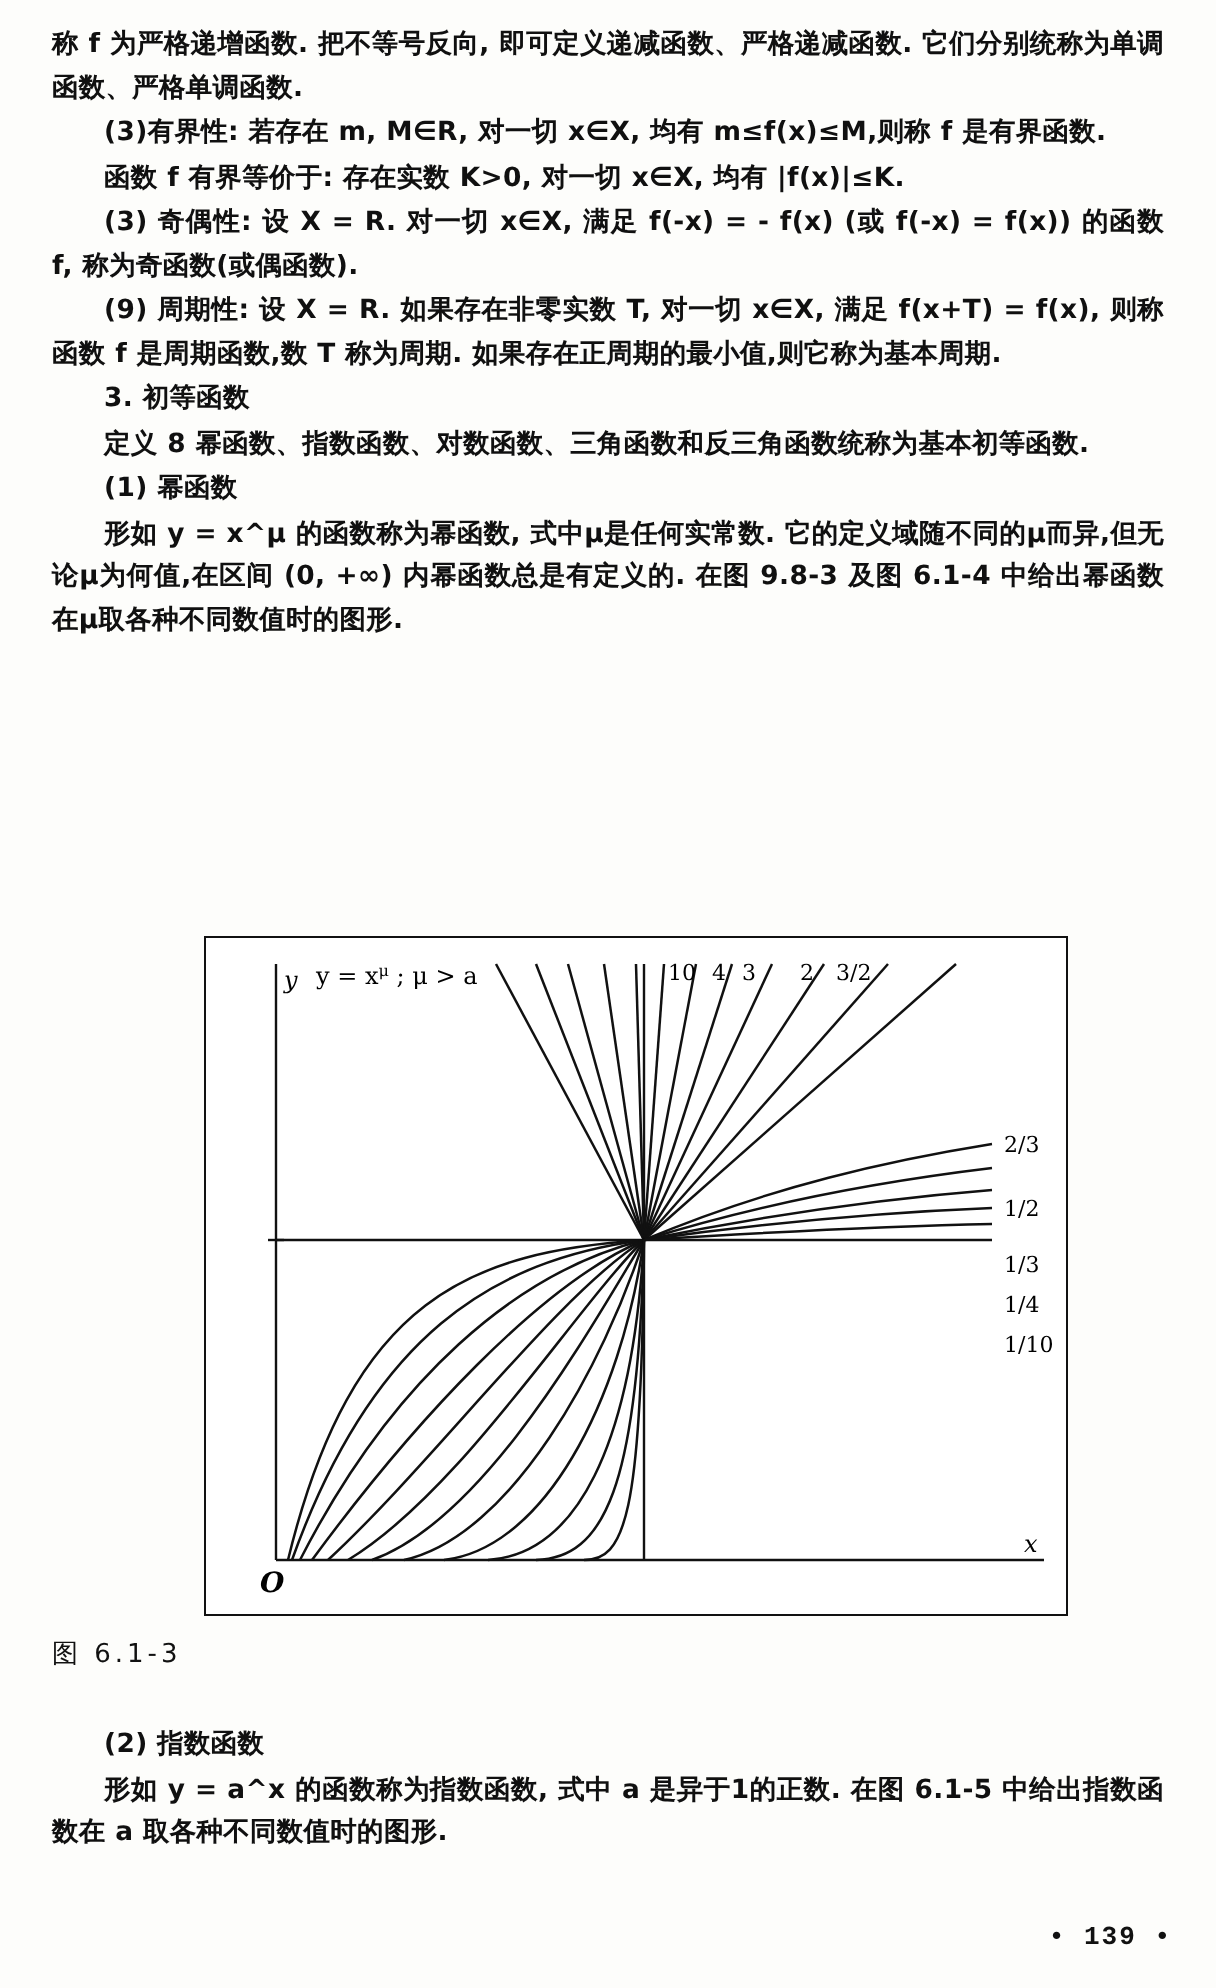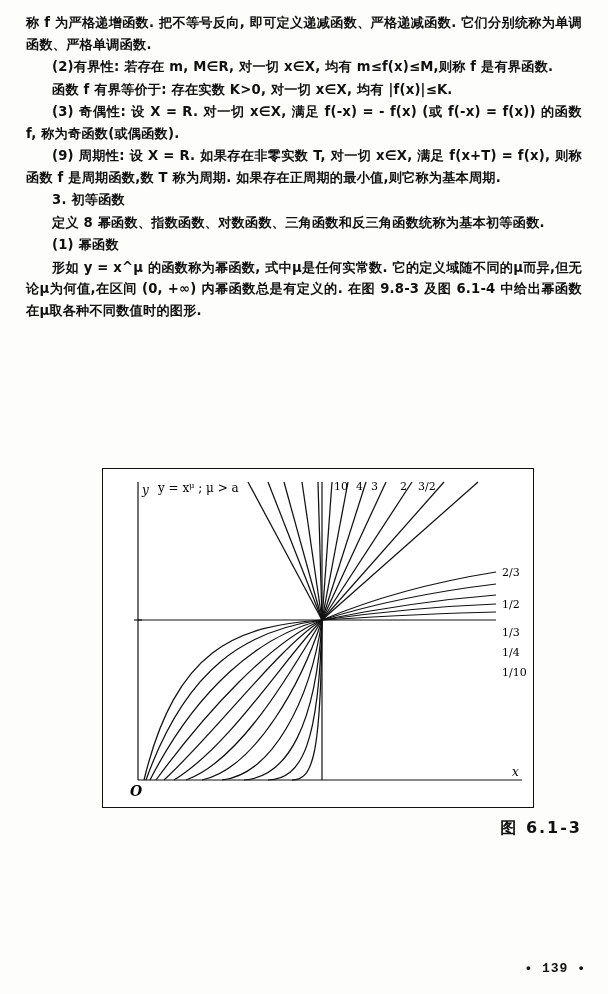--- a/index.html
+++ b/index.html
@@ -60,23 +60,23 @@
     width: 430px;
     height: 338px;
     border: 1.6px solid #111;
     background: #fff;
   }
   .fig-caption {
     position: absolute;
     left: 0;
     top: 350px;
     width: 556px;
-    text-align: right;
-    font-size: 16px;
-    font-weight: 700;
+    text-align: left;
+    font-size: 13px;
+    font-weight: 400;
     letter-spacing: 2px;
   }
   .fig-svg {
     position: absolute;
     left: 0; top: 0;
   }
   .foot {
     position: absolute;
     right: 34px;
     bottom: 18px;
@@ -97,21 +97,21 @@
     font-style: italic;
   }
 </style>
 </head>
 <body>
 
 <div class="page">
 
   <div class="text-col">
     <p class="par">称 f 为严格递增函数. 把不等号反向, 即可定义递减函数、严格递减函数. 它们分别统称为单调函数、严格单调函数.</p>
-    <p class="par ind">(2)有界性: 若存在 m, M∈R, 对一切 x∈X, 均有 m≤f(x)≤M,则称 f 是有界函数.</p>
+    <p class="par ind">(3)有界性: 若存在 m, M∈R, 对一切 x∈X, 均有 m≤f(x)≤M,则称 f 是有界函数.</p>
     <p class="par ind">函数 f 有界等价于: 存在实数 K&gt;0, 对一切 x∈X, 均有 |f(x)|≤K.</p>
     <p class="par ind">(3) 奇偶性: 设 X = R. 对一切 x∈X, 满足 f(-x) = - f(x) (或 f(-x) = f(x)) 的函数 f, 称为奇函数(或偶函数).</p>
     <p class="par ind">(9) 周期性: 设 X = R. 如果存在非零实数 T, 对一切 x∈X, 满足 f(x+T) = f(x), 则称函数 f 是周期函数,数 T 称为周期. 如果存在正周期的最小值,则它称为基本周期.</p>
     <p class="par ind sec-head">3. 初等函数</p>
     <p class="par ind">定义 8  幂函数、指数函数、对数函数、三角函数和反三角函数统称为基本初等函数.</p>
     <p class="par ind">(1) 幂函数</p>
     <p class="par ind">形如 y = x^μ 的函数称为幂函数, 式中μ是任何实常数. 它的定义域随不同的μ而异,但无论μ为何值,在区间 (0, +∞) 内幂函数总是有定义的. 在图 9.8-3 及图 6.1-4 中给出幂函数在μ取各种不同数值时的图形.</p>
   </div>
 
   <div class="figure-wrap">
@@ -188,15 +188,19 @@
       <text x="476" y="108" font-size="11" font-family="DejaVu Serif, serif">2/3</text>
       <text x="476" y="140" font-size="11" font-family="DejaVu Serif, serif">1/2</text>
       <text x="476" y="168" font-size="11" font-family="DejaVu Serif, serif">1/3</text>
       <text x="476" y="188" font-size="11" font-family="DejaVu Serif, serif">1/4</text>
       <text x="476" y="208" font-size="11" font-family="DejaVu Serif, serif">1/10</text>
     </svg>
 
     <div class="fig-caption">图   6.1-3</div>
   </div>
 
+  <div class="after-fig">
+    <p class="par ind">(2) 指数函数</p>
+    <p class="par ind">形如 y = a^x 的函数称为指数函数, 式中 a 是异于1的正数. 在图 6.1-5 中给出指数函数在 a 取各种不同数值时的图形.</p>
+  </div>
 
   <div class="foot">• 139 •</div>
 </div>
 
 </body></html>

